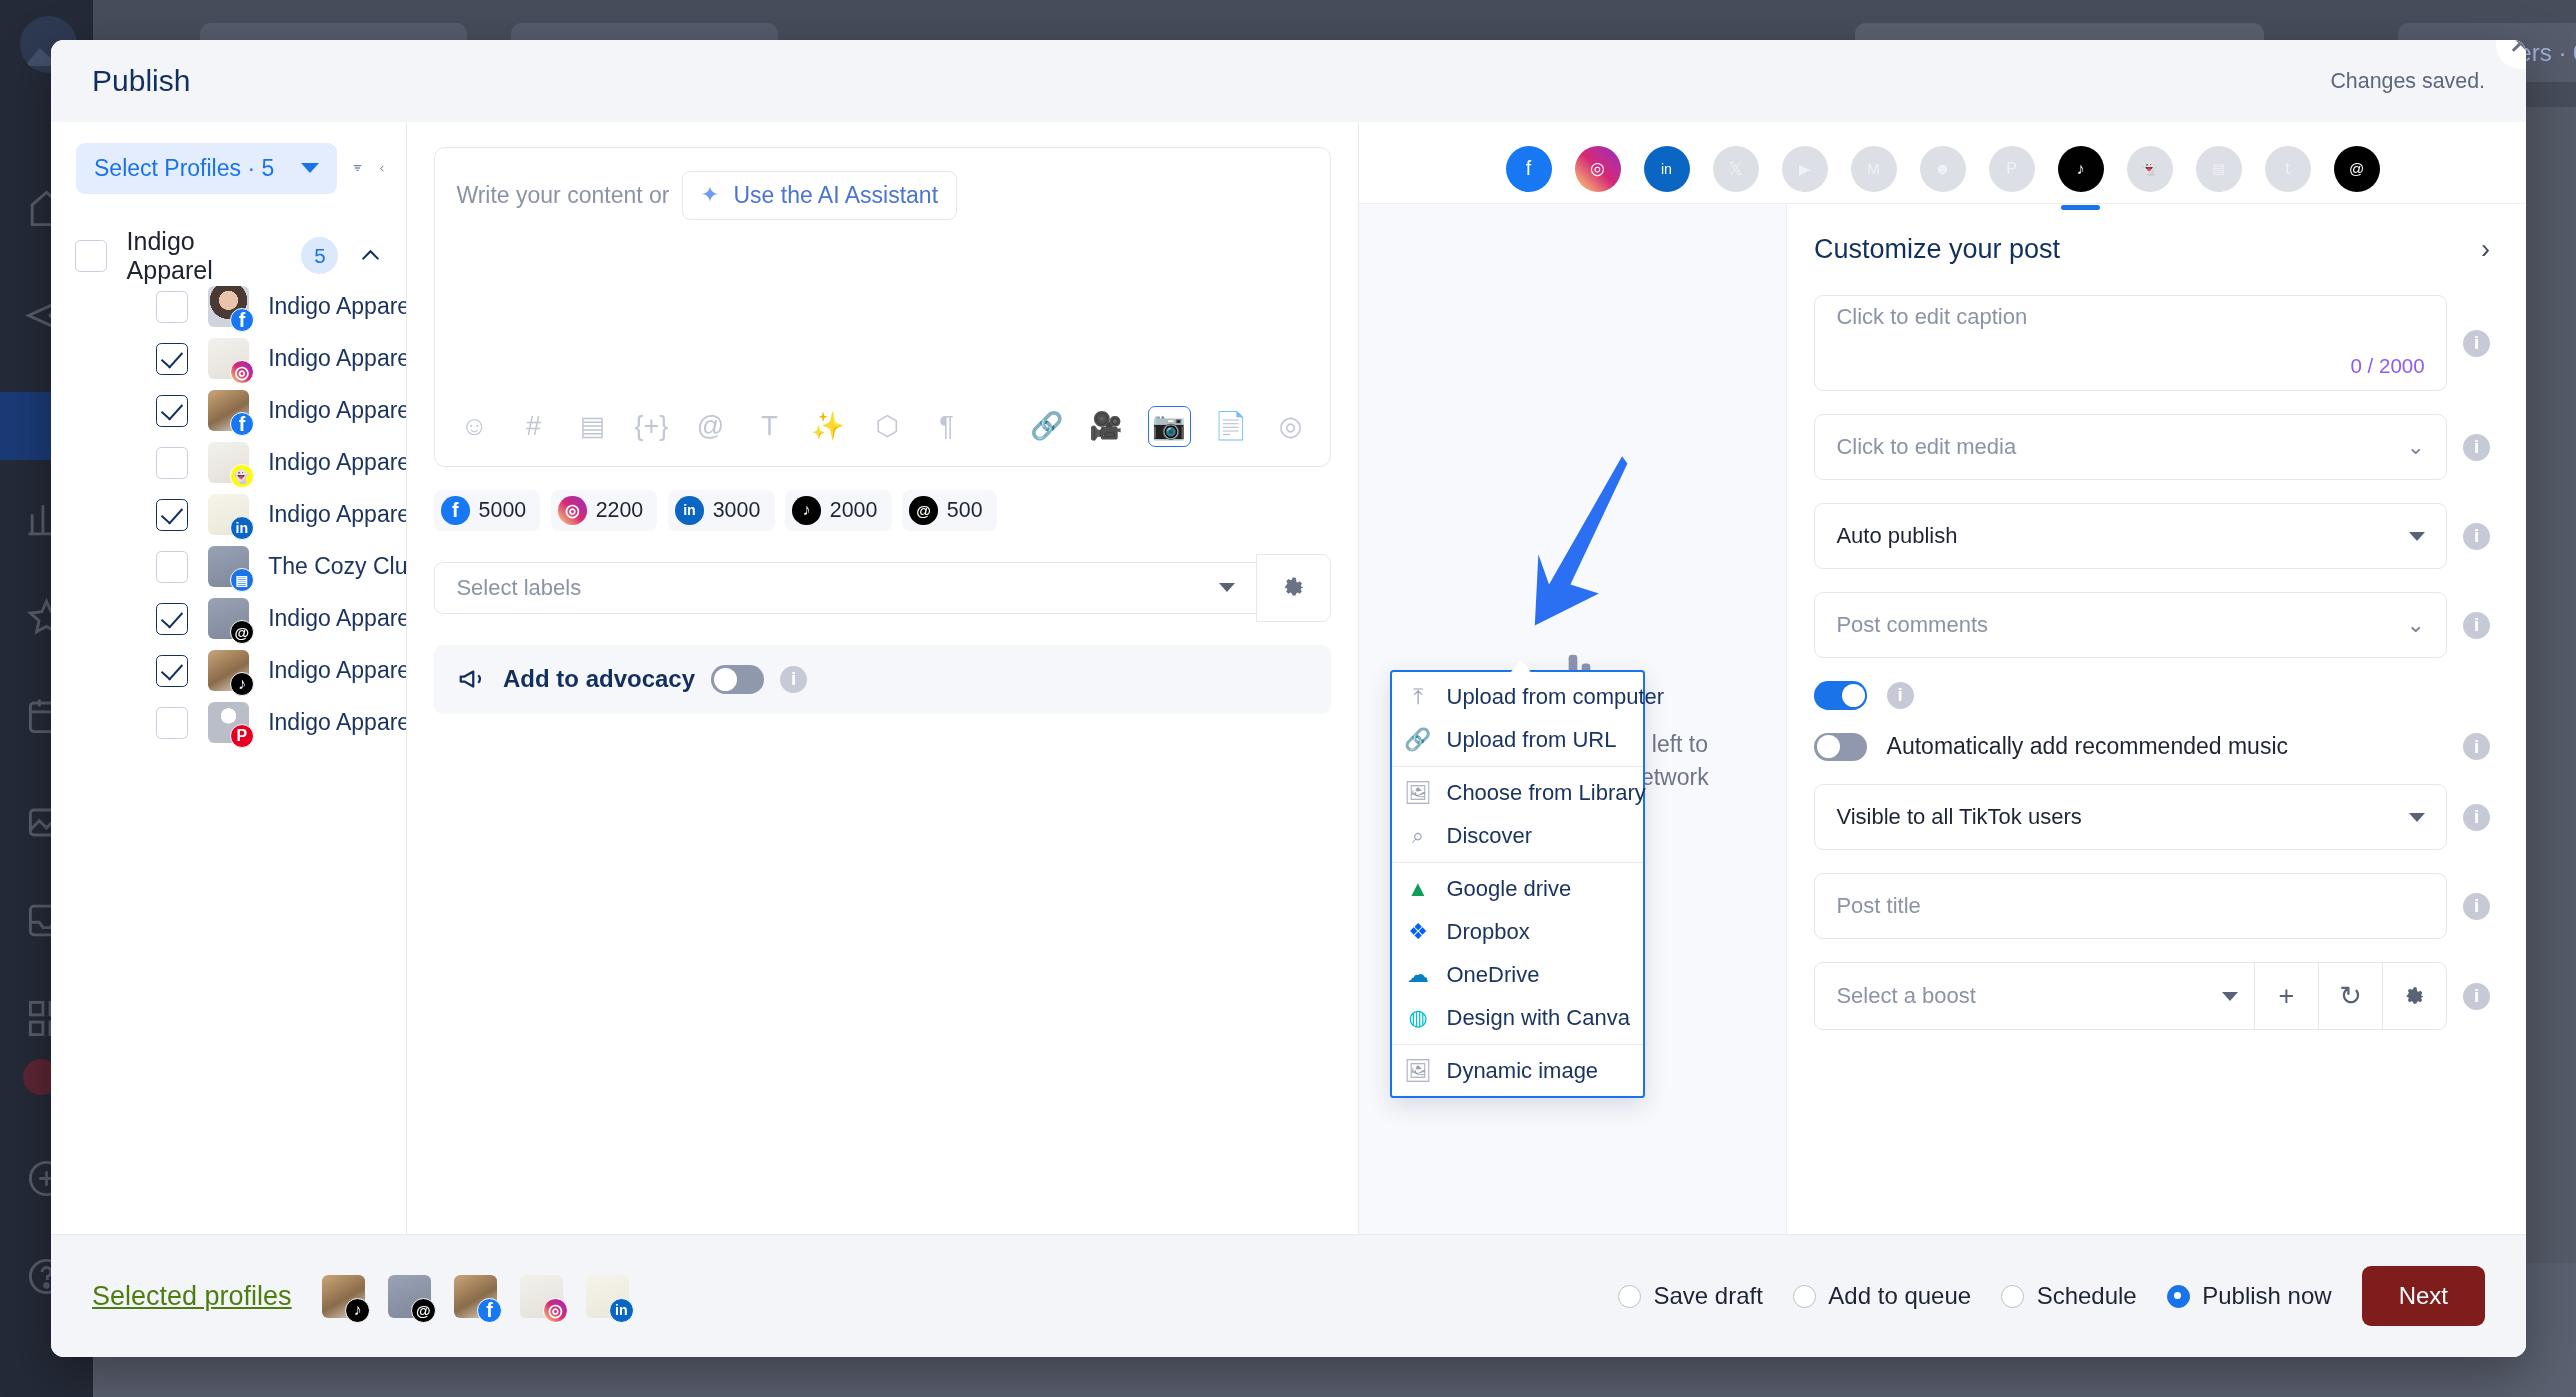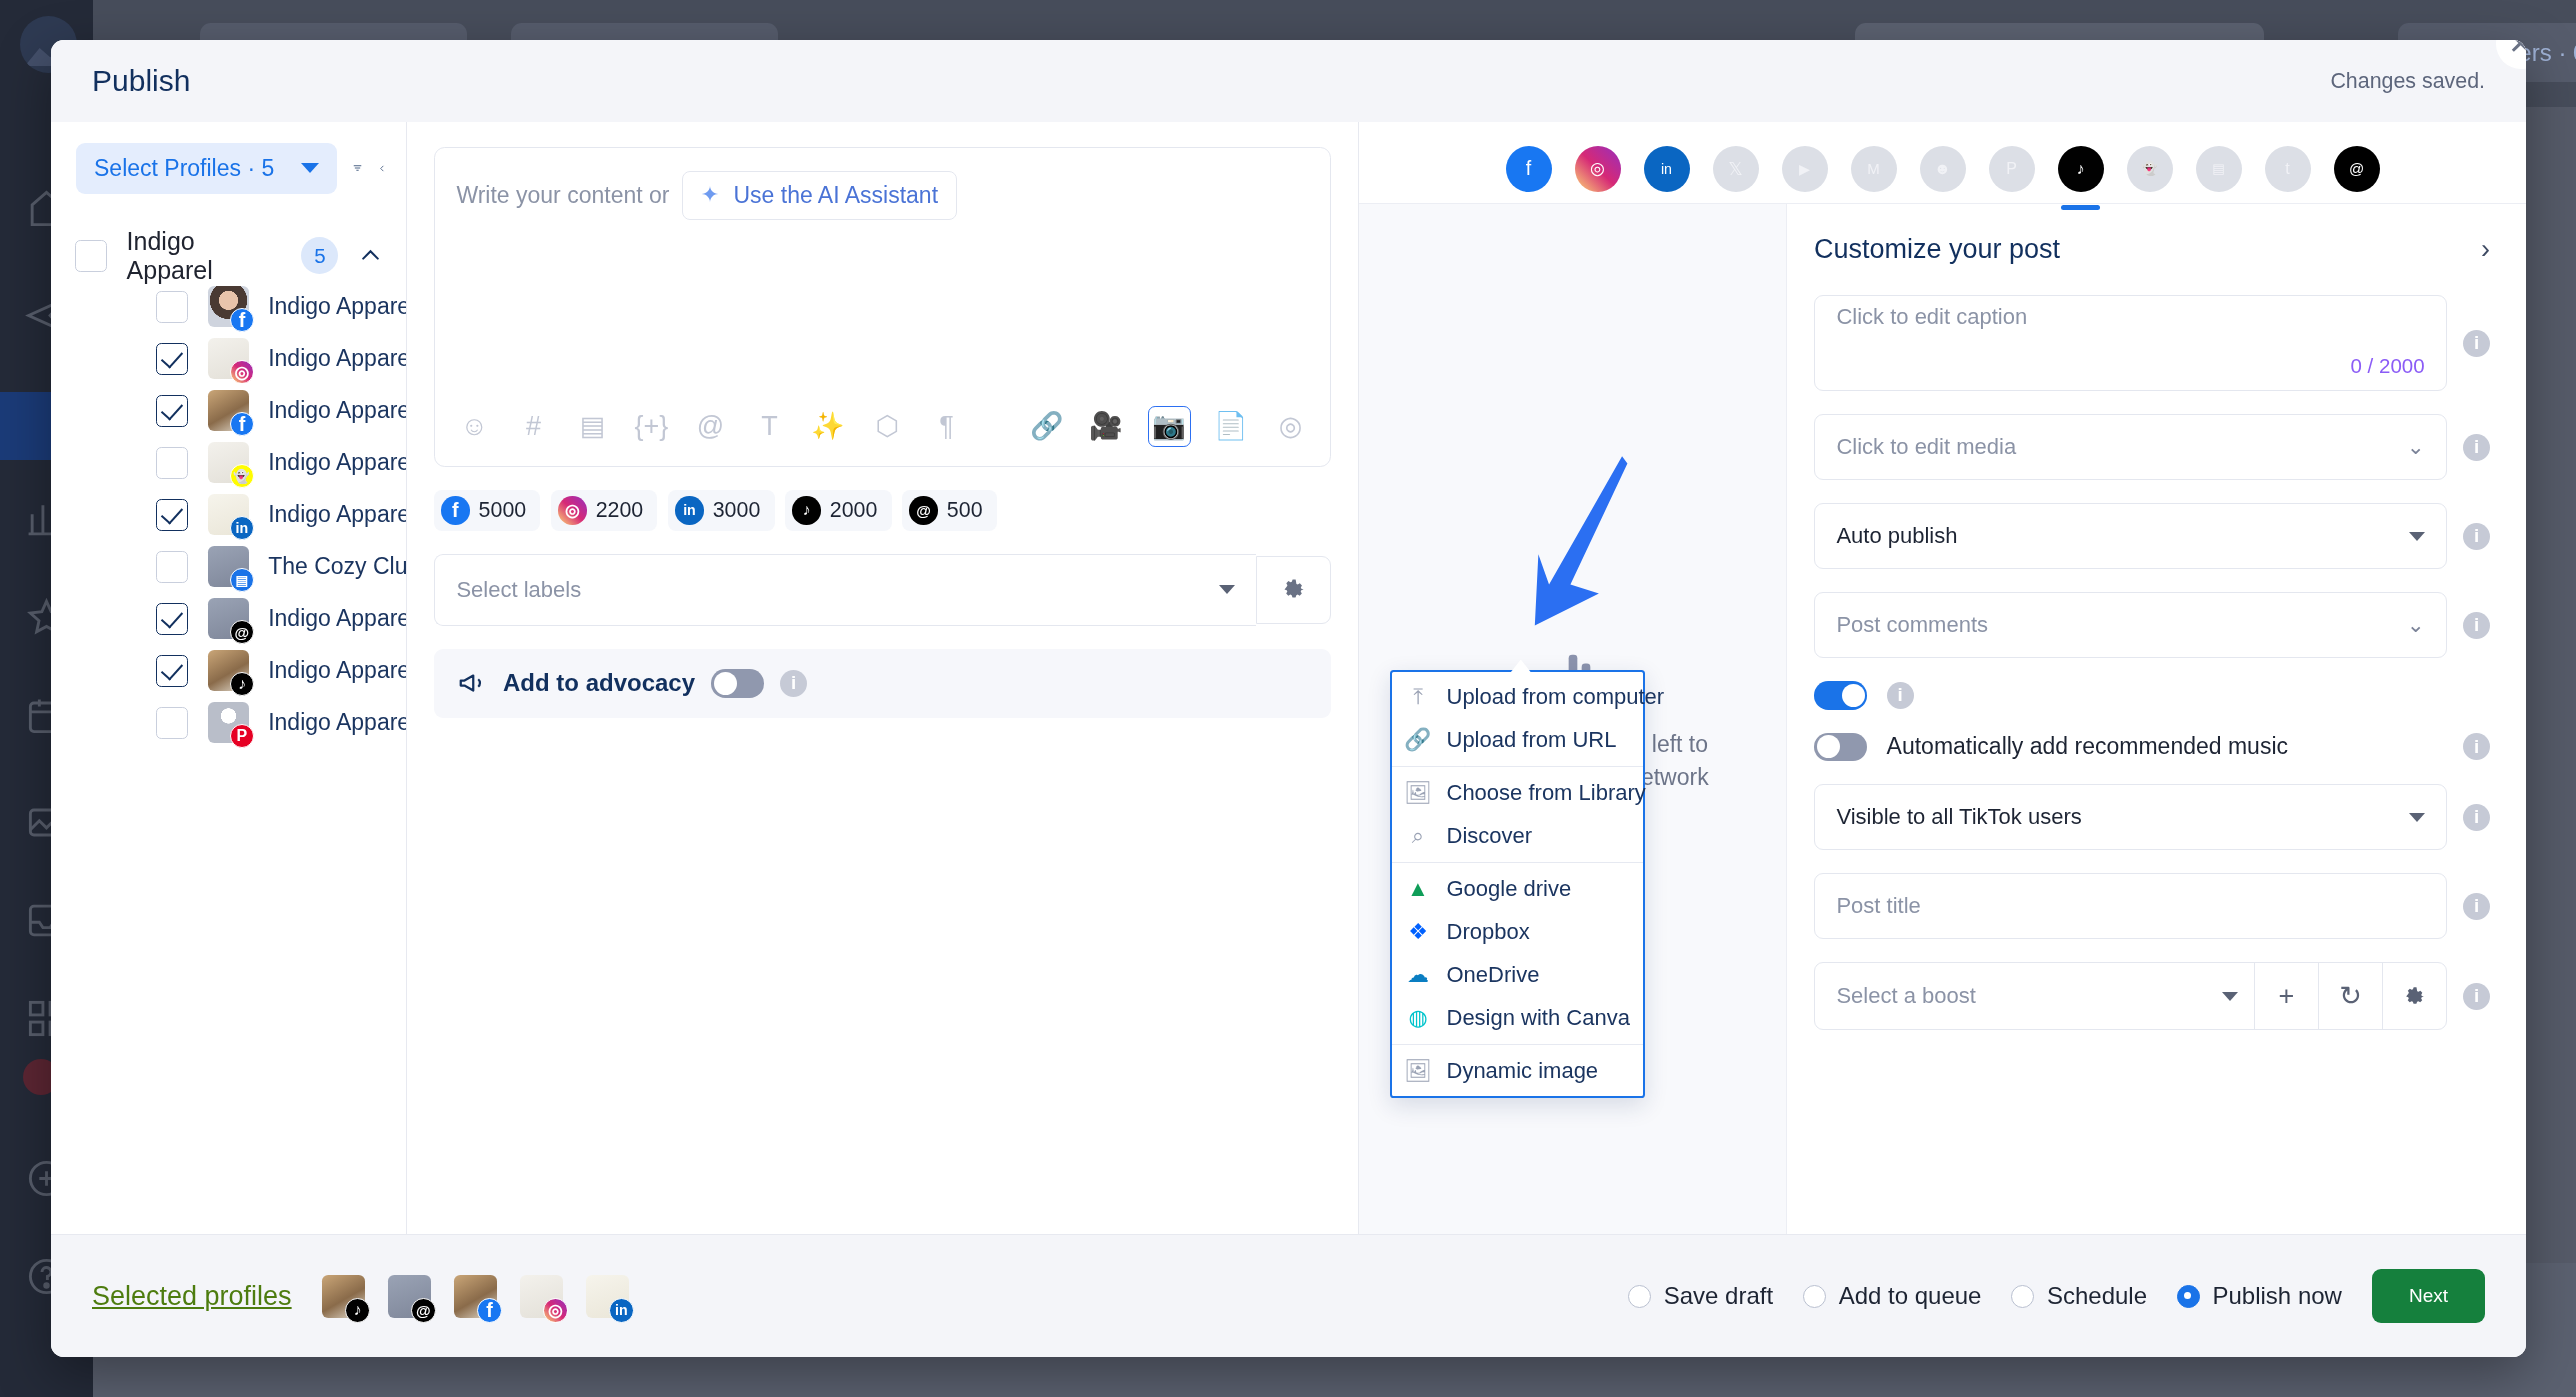--- a/index.html
+++ b/index.html
@@ -170,21 +170,21 @@
   }
   .count-icon {
     width: 28.5px; height: 28.5px; border-radius: 50%;
     display: flex; align-items: center; justify-content: center;
     color: #fff; font-size: 16px; font-weight: 700;
   }
   .count-num { font-size: 21.4px; color: #1d2433; }
 
   #labels-row { display: flex; align-items: center; margin-top: 23px; gap: 0; }
   #labels-select {
-    flex: 1; height: 72px; border: 0.9px solid #e4e7ef;
+    flex: 1; height: 52px; border: 0.9px solid #e4e7ef;
     border-radius: 9px 0 0 9px; border-right: none;
     display: flex; align-items: center; padding: 0 21.4px;
     font-size: 22px; color: #8b93a6; cursor: pointer;
   }
   #labels-caret { margin-left: auto; }
   #labels-gear {
     width: 75px; height: 68px; border: 0.9px solid #e4e7ef; border-radius: 0 9px 9px 0;
     display: flex; align-items: center; justify-content: center;
     color: #6a7285; font-size: 27px; cursor: pointer;
   }
@@ -306,22 +306,22 @@
   .radio {
     width: 23px; height: 23px; border-radius: 50%; border: 1.8px solid #b9c0d0; background: #fff;
   }
   .radio.on { border-color: #1a73e8; background: #1a73e8; position: relative; }
   .radio.on::after {
     content: ""; position: absolute; left: 6.2px; top: 6.2px;
     width: 7.1px; height: 7.1px; border-radius: 50%; background: #fff;
   }
   .radio-label { font-size: 24px; color: #1d2433; }
   #next-btn {
-    background: #15803d; color: #fff; border: none; border-radius: 9px;
-    padding: 16px 37px; font-size: 19px; cursor: pointer;
+    background: #7f1d1d; color: #fff; border: none; border-radius: 9px;
+    padding: 16px 37px; font-size: 24px; cursor: pointer;
     font-family: "Liberation Sans", sans-serif;
   }
 </style>
 </head>
 <body>
 
 <div id="bg-app">
   <div id="bg-leftrail">
     <div id="bg-rail-avatar"></div>
     <svg class="bg-rail-icon" style="top:187px" viewBox="0 0 24 24" fill="none" stroke="currentColor" stroke-width="1.6">

